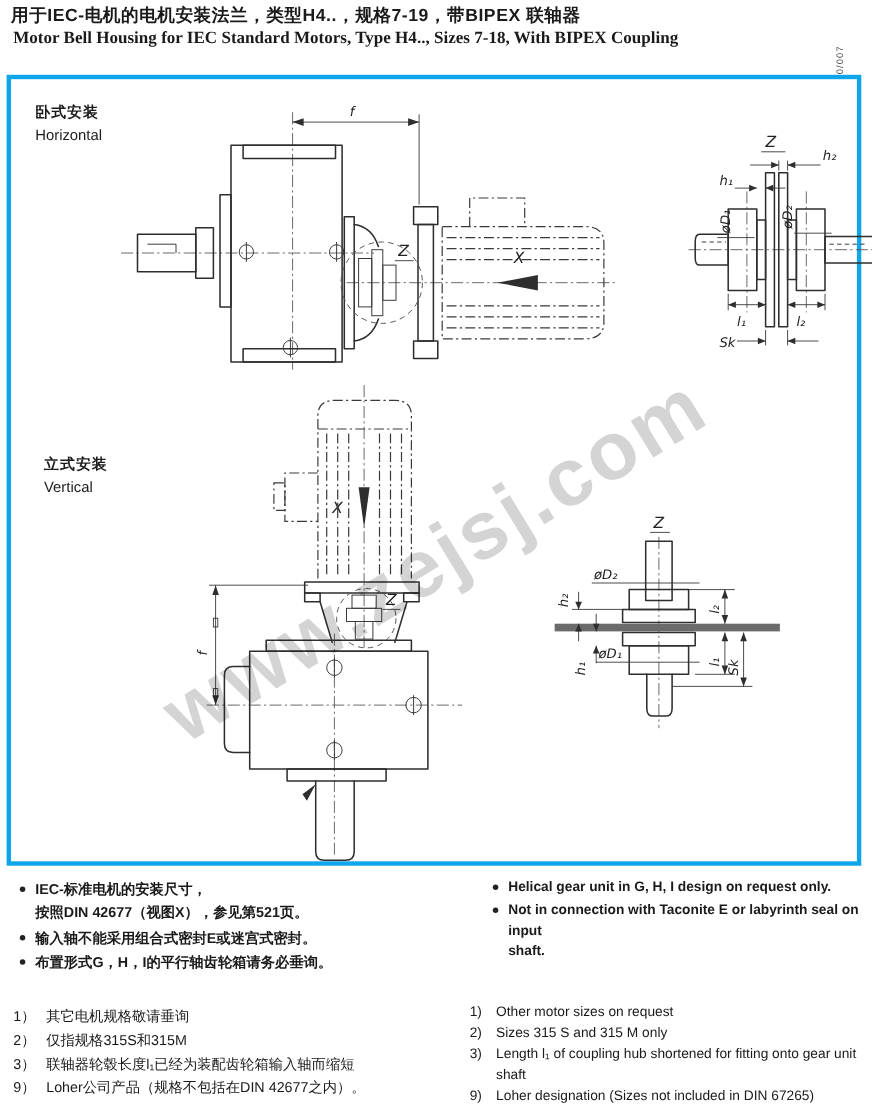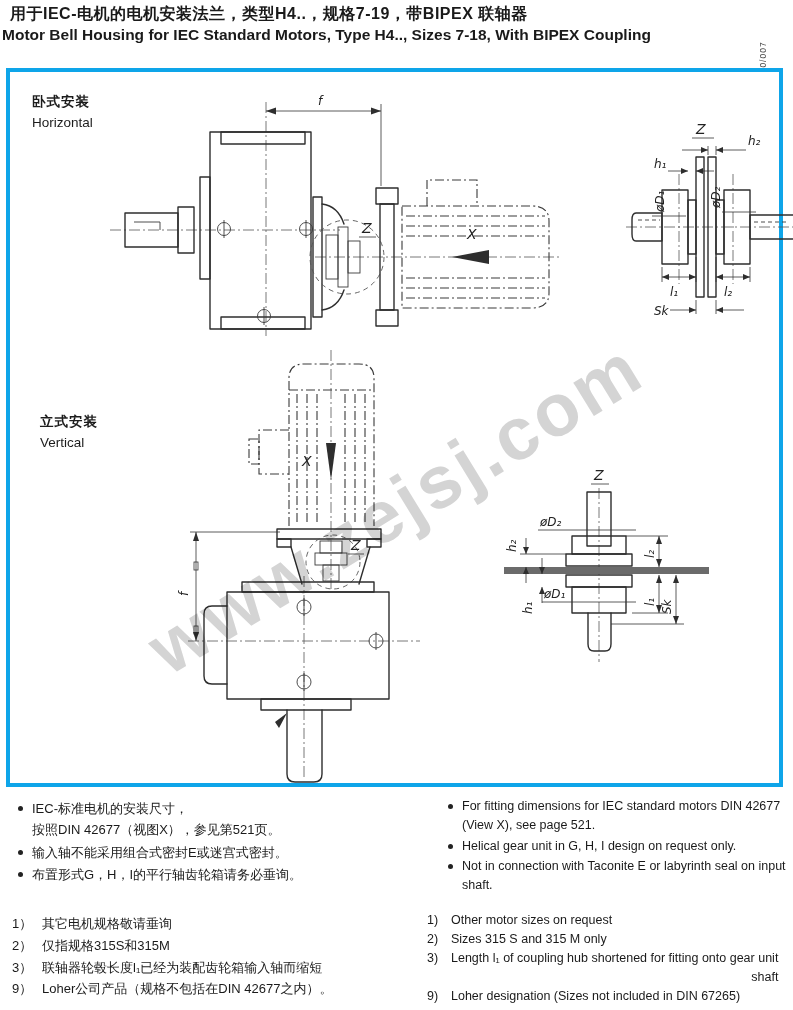--- a/index.html
+++ b/index.html
@@ -2,21 +2,21 @@
 <html><head>
 <meta charset="utf-8">
 <style>
   html,body{margin:0;padding:0;}
   body{
     width:793px;height:1010px;position:relative;overflow:hidden;
     background:#ffffff;color:#1a1a1a;
     font-family:"Liberation Sans","DejaVu Sans",sans-serif;
   }
   .title-zh{position:absolute;left:10px;top:4px;font-size:16px;font-weight:bold;letter-spacing:.5px;white-space:nowrap;}
-  .title-en{position:absolute;left:2px;top:26px;font-size:15.5px;font-weight:600;white-space:nowrap;}
+  .title-en{position:absolute;left:12px;top:26px;font-size:15.5px;font-weight:600;white-space:nowrap;font-family:Liberation Serif, serif;}
   .doc-code{position:absolute;left:758px;top:80px;transform-origin:0 0;transform:rotate(-90deg);
     font-size:8.5px;color:#4a4a4a;letter-spacing:1px;white-space:nowrap;}
   .frame{position:absolute;left:6px;top:68px;width:777px;height:719px;border:4px solid #0ea5e9;
     box-sizing:border-box;background:#fff;}
   .mount-label{position:absolute;font-size:13.5px;line-height:1.55;color:#1c1c1c;}
   .mount-label .zh{font-weight:bold;letter-spacing:1px;}
   .lab-h{left:22px;top:20px;}
   .lab-v{left:30px;top:340px;}
   .draw{position:absolute;}
   svg .s{fill:none;stroke:#2e2e2e;stroke-width:1.4;stroke-linejoin:round;stroke-linecap:round;}
@@ -29,27 +29,27 @@
   svg .bar{fill:#6b6b6b;stroke:none;}
   svg text.lbl{fill:#222;font-size:12px;font-style:italic;font-family:"DejaVu Sans","Liberation Sans",sans-serif;}
   svg text.big{font-size:14px;}
   .watermark{position:absolute;left:385px;top:436px;transform:translate(-50%,-50%) rotate(-31.5deg);
     font-size:74px;font-weight:bold;letter-spacing:3px;color:#a9a9a9;opacity:.5;
     mix-blend-mode:multiply;white-space:nowrap;pointer-events:none;}
   .bullets-zh{position:absolute;left:18px;top:799px;width:372px;font-size:13px;line-height:1.6;}
   .bullets-en{position:absolute;left:448px;top:797px;width:340px;font-size:12.5px;line-height:1.5;}
   .bullet{display:flex;gap:9px;margin-bottom:2px;}
   .dot{flex:0 0 auto;width:5px;height:5px;border-radius:50%;background:#222;margin-top:7px;}
-  .btext{white-space:pre-line;}
+  .btext{white-space:pre-line;font-weight:bold;}
   .fnotes-zh{position:absolute;left:12px;top:913px;width:385px;font-size:13px;line-height:1.68;}
   .fnotes-en{position:absolute;left:427px;top:911px;width:356px;font-size:12.5px;line-height:1.52;}
   .fn{display:flex;}
   .fn .num{flex:0 0 30px;}
   .fnotes-en .fn .num{flex:0 0 24px;}
-  .fn .txt{white-space:pre-line;text-align:right;}
+  .fn .txt{white-space:pre-line;}
 </style>
 </head>
 <body>
 
 <div class="title-zh">用于IEC-电机的电机安装法兰，类型H4..，规格7-19，带BIPEX 联轴器</div>
 <div class="title-en">Motor Bell Housing for IEC Standard Motors, Type H4.., Sizes 7-18, With BIPEX Coupling</div>
 <div class="doc-code">K20/007</div>
 
 <div class="frame">
 
@@ -305,25 +305,20 @@
     <span class="btext">输入轴不能采用组合式密封E或迷宫式密封。</span>
   </div>
   <div class="bullet">
     <span class="dot"></span>
     <span class="btext">布置形式G，H，I的平行轴齿轮箱请务必垂询。</span>
   </div>
 </div>
 <div class="bullets-en">
   <div class="bullet">
     <span class="dot"></span>
-    <span class="btext">For fitting dimensions for IEC standard motors DIN 42677
-(View X), see page 521.</span>
-  </div>
-  <div class="bullet">
-    <span class="dot"></span>
     <span class="btext">Helical gear unit in G, H, I design on request only.</span>
   </div>
   <div class="bullet">
     <span class="dot"></span>
     <span class="btext">Not in connection with Taconite E or labyrinth seal on input
 shaft.</span>
   </div>
 </div>
 
 <div class="fnotes-zh">

